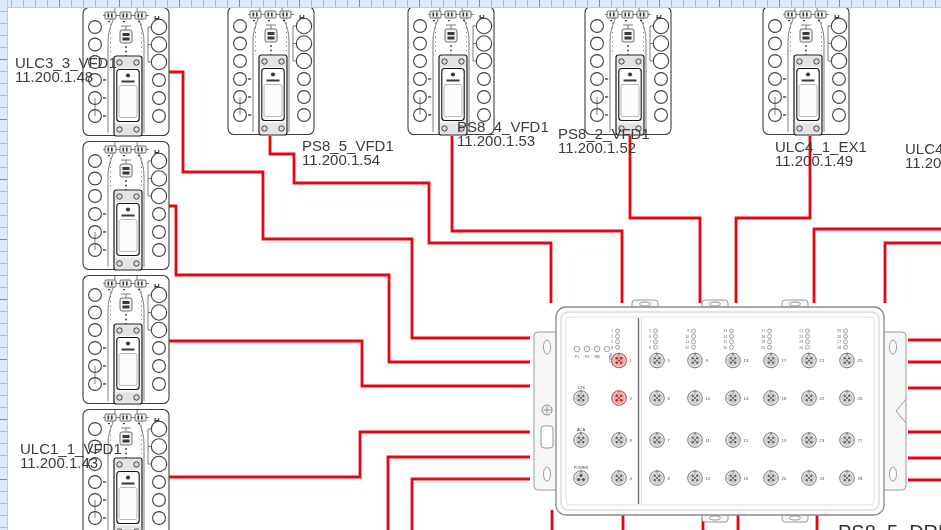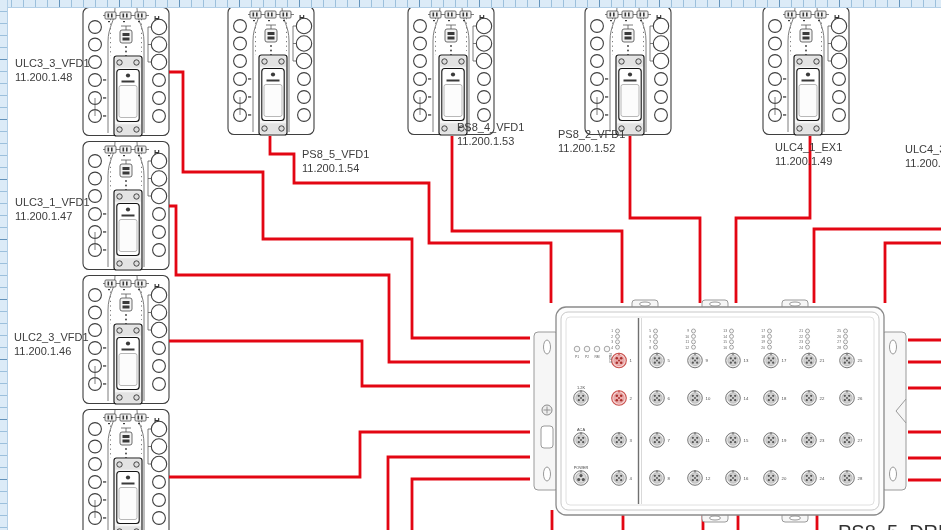--- a/index.html
+++ b/index.html
@@ -37,22 +37,22 @@
   .mtab{fill:#f6f6f6;stroke:#9a9a9a;stroke-width:1}
   .mhole{fill:#fff;stroke:#9a9a9a;stroke-width:1}
   .mdiv{stroke:#707070;stroke-width:1.4}
   .mdiv2{stroke:#cfcfcf;stroke-width:.8}
   .led{fill:#f8f8f8;stroke:#8f8f8f;stroke-width:.8}
   .tiny{font:3.3px "Liberation Sans",sans-serif;fill:#5a5a5a}
   .pnum{font:4.3px "Liberation Sans",sans-serif;fill:#4d4d4d}
   .slbl{font:3.9px "Liberation Sans",sans-serif;fill:#444}
   .ta-m{text-anchor:middle}.ta-e{text-anchor:end}
   
-  .dlbl{position:absolute;font-size:11px;line-height:14px;color:#3c3c3c;white-space:nowrap;z-index:3}
-  .L0{left:15px;top:56px}.L1{left:302px;top:147px}.L2{left:457px;top:120px}
+  .dlbl{position:absolute;font-size:15px;line-height:14px;color:#3c3c3c;white-space:nowrap;z-index:3}
+  .L0{left:15px;top:56px}.L1{left:302px;top:139px}.L2{left:457px;top:120px}
   .L3{left:558px;top:127px}.L4{left:775px;top:140px}.L5{left:15px;top:195px}
   .L6{left:14px;top:330px}.L7{left:20px;top:442px}.L8{left:905px;top:142px}
   .mlbl{position:absolute;left:838px;top:521px;font-size:20px;color:#343434;white-space:nowrap;z-index:3}
 </style>
 </head>
 <body>
 
 <div id="stage">
   <div class="ruler-top"></div>
   <div class="ruler-left"></div>
@@ -372,27 +372,23 @@
       <div>11.200.1.53</div>
     </div>
   <div class="dlbl L3">
     <div>PS8_2_VFD1</div>
       <div>11.200.1.52</div>
     </div>
   <div class="dlbl L4">
     <div>ULC4_1_EX1</div>
       <div>11.200.1.49</div>
     </div>
-  <div class="dlbl L5">
-    <div>ULC3_1_VFD1</div>
-      <div>11.200.1.47</div>
-    </div>
-  <div class="dlbl L6">
-    <div>ULC2_3_VFD1</div>
-      <div>11.200.1.46</div>
+  <div class="dlbl L7">
+    <div>ULC1_1_VFD1</div>
+      <div>11.200.1.43</div>
     </div>
   <div class="dlbl L8">
     <div>ULC4_3_</div>
       <div>11.200.1</div>
     </div>
 
   <div class="mlbl">PS8_5_DRM1</div>
 </div>
 
 </body></html>

